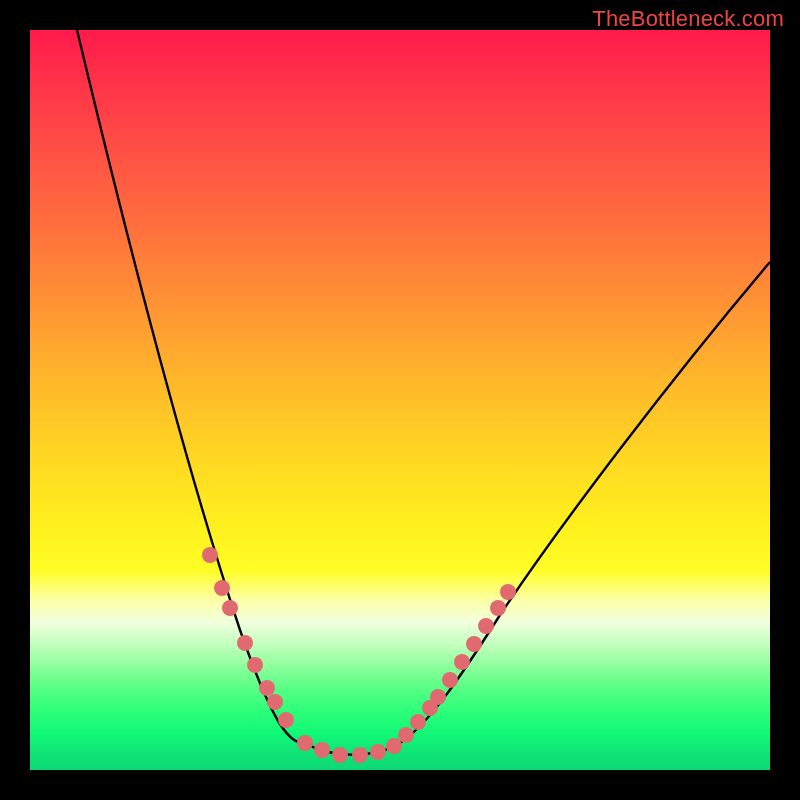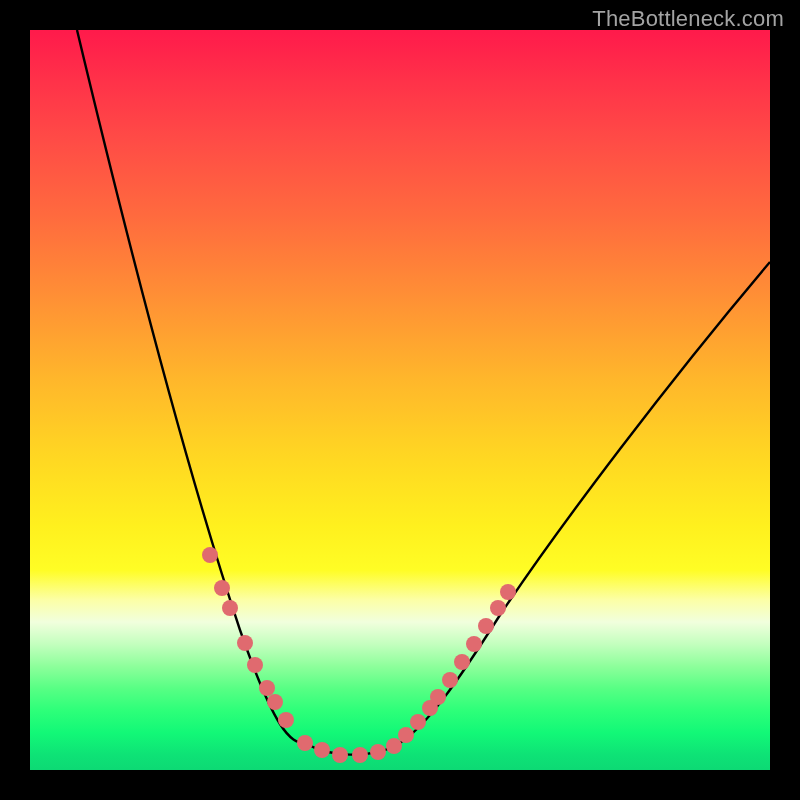--- a/index.html
+++ b/index.html
@@ -40,21 +40,21 @@
       #2dff79 92%,
       #12f877 95%,
       #0ee276 98%,
       #0dd974 100%
     );
   }
   .watermark {
     position: absolute;
     top: 6px;
     right: 16px;
-    color: #a3a3a3;
+    color: #ef4444;
     font-family: Arial, Helvetica, sans-serif;
     font-size: 22px;
     letter-spacing: 0.2px;
   }
   svg.curve {
     position: absolute;
     left: 0;
     top: 0;
     width: 740px;
     height: 740px;

